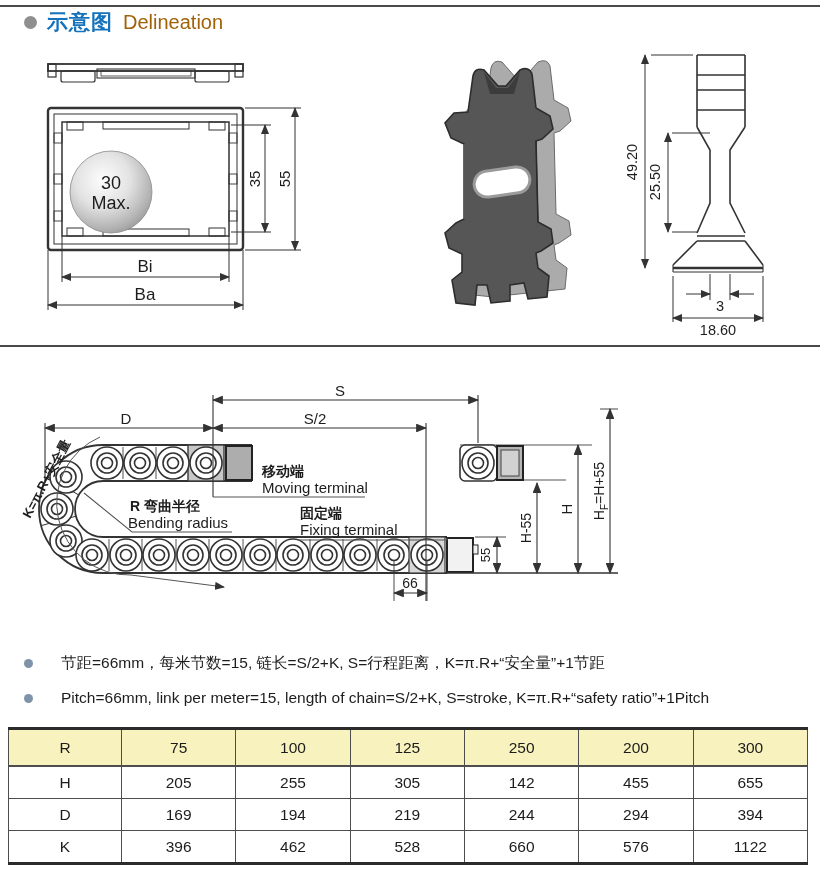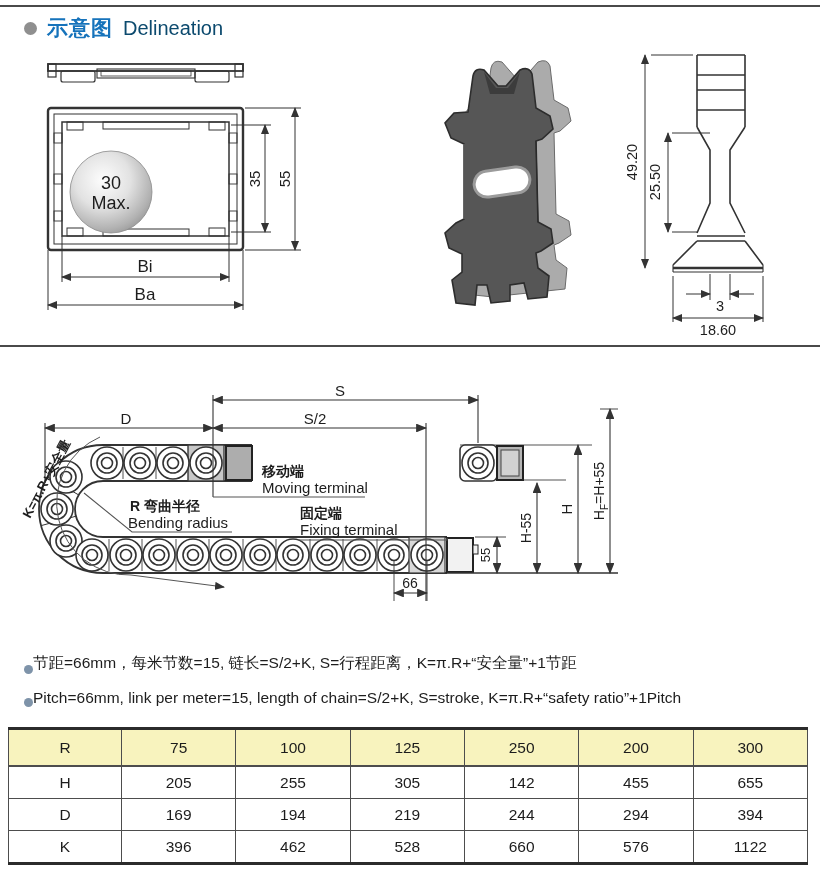--- a/index.html
+++ b/index.html
@@ -2,40 +2,40 @@
 <html><head>
 <meta charset="utf-8">
 <style>
   html,body{margin:0;padding:0;background:#ffffff;}
   .page{position:relative;width:820px;height:870px;background:#fff;
         font-family:"Liberation Sans","DejaVu Sans",sans-serif;color:#222;overflow:hidden;}
   .rule{position:absolute;left:0;width:820px;height:2px;background:#4a4a4a;}
   .sec-h{position:absolute;display:flex;align-items:center;gap:10px;white-space:nowrap;}
   .sec-h .dot{width:13px;height:13px;border-radius:50%;background:#8f8f8f;flex:0 0 auto;}
   .sec-h .zh{font-size:21px;font-weight:bold;color:#1673bb;letter-spacing:1px;}
-  .sec-h .en{font-size:20px;color:#0c4a6e;}
-  .note{position:absolute;display:flex;align-items:flex-end;gap:0;font-size:15.5px;color:#1d1d1d;white-space:nowrap;}
+  .sec-h .en{font-size:20px;color:#a16207;}
+  .note{position:absolute;display:flex;align-items:center;gap:28px;font-size:15.5px;color:#1d1d1d;white-space:nowrap;}
   .note .dot{width:9px;height:9px;border-radius:50%;background:#7e93a9;flex:0 0 auto;}
   svg{position:absolute;overflow:visible;}
   svg text{font-family:"Liberation Sans","DejaVu Sans",sans-serif;fill:#1d1d1d;}
   .spec{position:absolute;left:8px;top:727px;width:800px;border-collapse:collapse;table-layout:fixed;
         border-top:3px solid #2b2b2b;border-bottom:3px solid #2b2b2b;}
   .spec td{border:1px solid #4d4d4d;border-top-width:1.5px;text-align:center;
            font-size:15.5px;color:#1c1c1c;height:31px;padding:0;}
   .spec tr.hd td{background:#f8f3be;height:35px;border-top:none;border-bottom:2px solid #4d4d4d;}
   .spec col.c0{width:113px;}
 </style>
 </head>
 <body>
 
 <div class="page">
 
   <div class="rule" style="top:5px;"></div>
 
-  <div class="sec-h" style="left:24px;top:14px;">
+  <div class="sec-h" style="left:24px;top:8px;">
     <span class="dot"></span>
     <span class="zh">示意图</span>
     <span class="en">Delineation</span>
   </div>
 
 
   <svg style="left:15px;top:53px;" width="312" height="282" viewBox="0 0 312 282">
     <defs>
       <radialGradient id="sph" cx="40%" cy="35%" r="75%">
         <stop offset="0%" stop-color="#fdfdfd"></stop>

